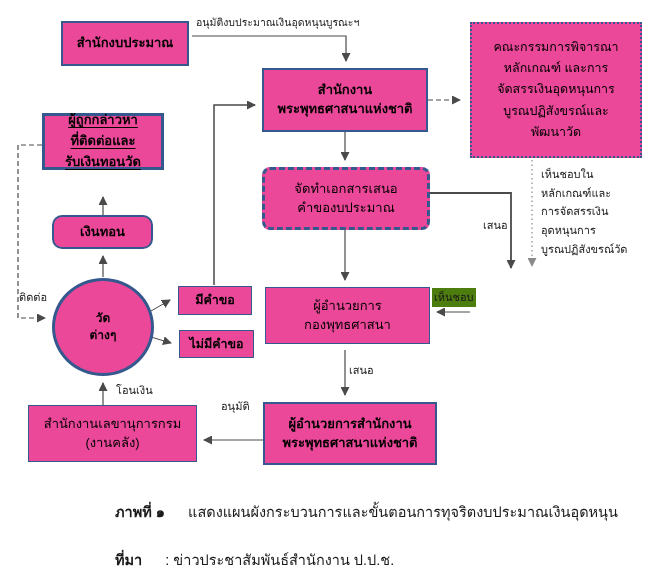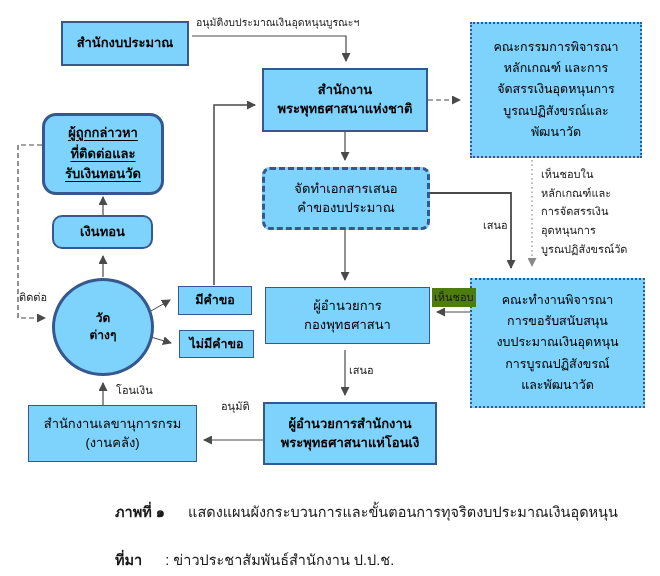--- a/index.html
+++ b/index.html
@@ -2,21 +2,21 @@
 <html><head>
 <meta charset="utf-8">
 <style>
   html,body{margin:0;padding:0;background:#ffffff;}
   body{font-family:"Liberation Sans",sans-serif;color:#111;}
   #stage{position:relative;width:660px;height:576px;background:#fff;overflow:hidden;}
   svg{position:absolute;left:0;top:0;}
   .node{
     position:absolute;display:flex;align-items:center;justify-content:center;
     text-align:center;white-space:pre-line;font-size:13px;line-height:1.45;
-    color:#000;background:#7dd3fc;box-sizing:border-box;
+    color:#000;background:#ec4899;box-sizing:border-box;
   }
   .b-solid{border:1.5px solid #35598e;}
   .b-med{border:2.5px solid #35598e;}
   .b-thick{border:3px solid #35598e;}
   .b-dashed{border:3px dashed #35598e;border-radius:8px;}
   .b-dotted{border:2px dotted #35598e;}
   .round{border-radius:10px;}
   .circle{border-radius:50%;}
   .bold{font-weight:bold;}
   .underline{text-decoration:underline;text-underline-offset:3px;}
@@ -56,21 +56,21 @@
       <path d="M103,277 L103,256" marker-end="url(#ah)"></path>
       <path d="M103,215 L103,197" marker-end="url(#ah)"></path>
       <path d="M42,145 L18,145 L18,318 L45,318" stroke-dasharray="5,3" marker-end="url(#ah)"></path>
       <path d="M151,311 L170,300" stroke-width="1" marker-end="url(#ah)"></path>
       <path d="M151,337 L171,343" stroke-width="1" marker-end="url(#ah)"></path>
     </g>
   </svg>
 
   <div class="node b-med bold" style="left:61px;top:21px;width:128px;height:45px;">สำนักงบประมาณ</div>
 
-  <div class="node b-thick bold underline" style="left:42px;top:113px;width:122px;height:82px;line-height:1.6;border-radius:14px;">ผู้ถูกกล่าวหา
+  <div class="node b-thick bold underline" style="left:42px;top:113px;width:122px;height:57px;line-height:1.6;">ผู้ถูกกล่าวหา
 ที่ติดต่อและ
 รับเงินทอนวัด</div>
 
   <div class="node b-med round bold" style="left:52px;top:215px;width:101px;height:34px;">เงินทอน</div>
 
   <div class="node b-thick circle bold" style="left:52px;top:278px;width:102px;height:98px;font-size:12px;">วัด
 ต่างๆ</div>
 
   <div class="node b-solid bold" style="left:178px;top:286px;width:74px;height:29px;font-size:12.5px;">มีคำขอ</div>
 
@@ -79,36 +79,31 @@
   <div class="node b-med bold" style="left:262px;top:68px;width:166px;height:64px;">สำนักงาน
 พระพุทธศาสนาแห่งชาติ</div>
 
   <div class="node b-dashed" style="left:262px;top:167px;width:168px;height:63px;">จัดทำเอกสารเสนอ
 คำของบประมาณ</div>
 
   <div class="node b-solid" style="left:265px;top:287px;width:165px;height:57px;">ผู้อำนวยการ
 กองพุทธศาสนา</div>
 
   <div class="node b-med bold" style="left:263px;top:402px;width:174px;height:63px;">ผู้อำนวยการสำนักงาน
-พระพุทธศาสนาแห่โอนเงิ</div>
+พระพุทธศาสนาแห่งชาติ</div>
 
   <div class="node b-solid" style="left:28px;top:405px;width:169px;height:57px;">สำนักงานเลขานุการกรม
 (งานคลัง)</div>
 
   <div class="node b-dotted" style="left:470px;top:22px;width:172px;height:136px;font-size:12.5px;line-height:1.7;">คณะกรรมการพิจารณา
 หลักเกณฑ์ และการ
 จัดสรรเงินอุดหนุนการ
 บูรณปฏิสังขรณ์และ
 พัฒนาวัด</div>
 
-  <div class="node b-dotted" style="left:470px;top:278px;width:175px;height:130px;font-size:12.5px;line-height:1.7;">คณะทำงานพิจารณา
-การขอรับสนับสนุน
-งบประมาณเงินอุดหนุน
-การบูรณปฏิสังขรณ์
-และพัฒนาวัด</div>
 
   <div class="mlabel small" style="left:196px;top:14px;">อนุมัติงบประมาณเงินอุดหนุนบูรณะฯ</div>
   <div class="mlabel" style="left:19px;top:288px;">ติดต่อ</div>
   <div class="mlabel" style="left:116px;top:381px;">โอนเงิน</div>
   <div class="mlabel" style="left:221px;top:397px;">อนุมัติ</div>
   <div class="mlabel" style="left:483px;top:216px;">เสนอ</div>
   <div class="mlabel" style="left:349px;top:361px;">เสนอ</div>
   <div class="mlabel" style="left:432px;top:288px;background:#4d7c0f;padding:0 2px;">เห็นชอบ</div>
   <div class="mlabel" style="left:541px;top:165px;text-align:left;">เห็นชอบใน
 หลักเกณฑ์และ

